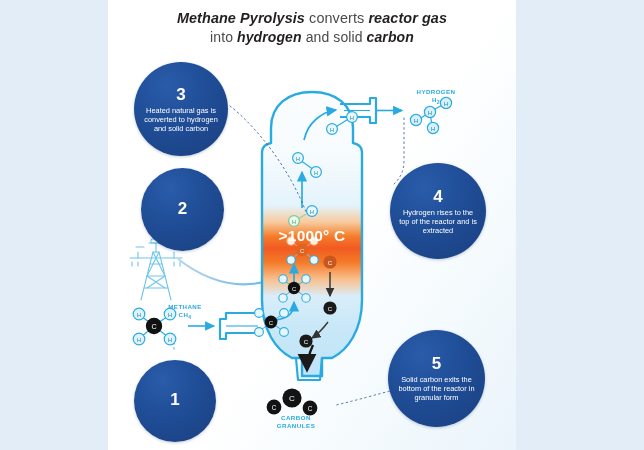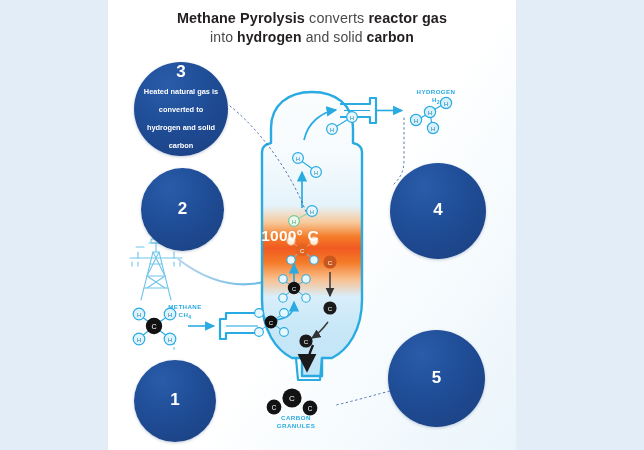--- a/index.html
+++ b/index.html
@@ -24,21 +24,21 @@
   
   #title {
     position: absolute; left: 108px; top: 9px;
     width: 408px;
     text-align: center;
     color: #231f20;
     font-size: 14.4px;
     line-height: 19px;
     letter-spacing: .1px;
   }
-  #title .b { font-weight: bold; }
+  #title .b { font-weight: bold; font-style: italic; }
   #title .l { font-weight: normal; color:#4a4a4a;margin-top:40px;}
   .tl2 { font-size: 14px; }
 
   
   .stepcircle {
     position: absolute;
     border-radius: 50%;
     color: #fff;
     text-align: center;
     display: flex;
@@ -49,23 +49,23 @@
     box-shadow: 0 1px 3px rgba(20,50,100,.25);
   }
   .stepcircle .num {
     font-weight: bold;
     font-size: 17px;
     line-height: 18px;
     margin-bottom: 2px;
   }
   .stepcircle .txt {
     font-size: 7.4px;
-    line-height: 18px;
+    line-height: 9px;
     padding: 0 7px;
-    font-weight: 700;
+    font-weight: 400;
   }
   #c1 { left:134px; top:360px; width:82px; height:82px; }
   #c2 { left:141px; top:168px; width:83px; height:83px; }
   #c3 { left:134px; top:62px;  width:94px; height:94px; }
   #c4 { left:390px; top:163px; width:96px; height:96px; }
   #c5 { left:388px; top:330px; width:97px; height:97px; }
 
   
   #reactorwrap { position:absolute; left:108px; top:0; width:408px; height:450px; }
 
@@ -85,21 +85,21 @@
   .molLabel sub { font-size: 5px; }
 
   #tempLabel {
     position: absolute;
     left: 252px; top: 227px;
     width: 120px;
     color: #ffffff;
     font-size: 15.5px;
     font-weight: bold;
     letter-spacing: .2px;
-    text-align: left;
+    text-align: center;
   }
 </style>
 </head>
 <body>
 
 <div id="stage">
 
   <div id="card"></div>
 
   <div id="title">
@@ -358,18 +358,20 @@
   </div>
   <div class="stepcircle" id="c2">
     <div class="num">2</div>
   </div>
   <div class="stepcircle" id="c3">
     <div class="num">3</div>
     <div class="txt">Heated natural gas is converted to hydrogen and solid carbon</div>
   </div>
   <div class="stepcircle" id="c4">
     <div class="num">4</div>
+    <div class="txt">Hydrogen rises to the top of the reactor and is extracted</div>
   </div>
   <div class="stepcircle" id="c5">
     <div class="num">5</div>
+    <div class="txt">Solid carbon exits the bottom of the reactor in granular form</div>
   </div>
 
 </div>
 
 </body></html>

